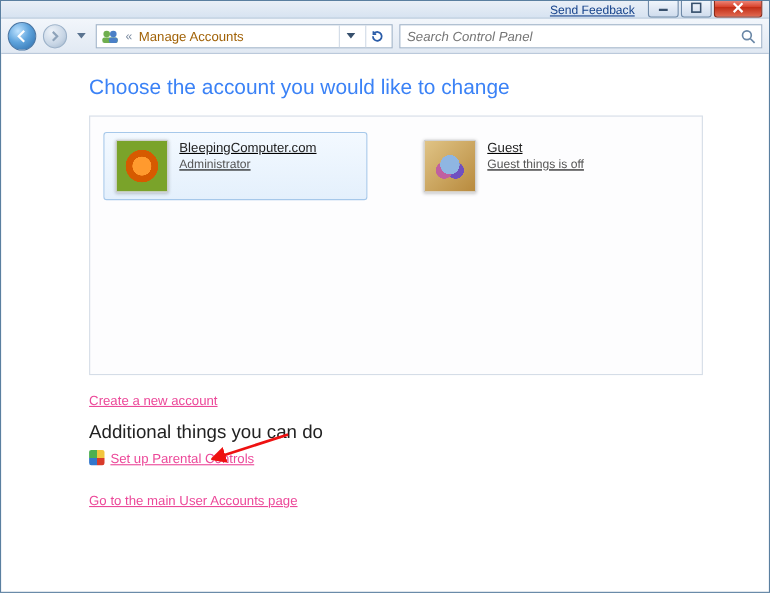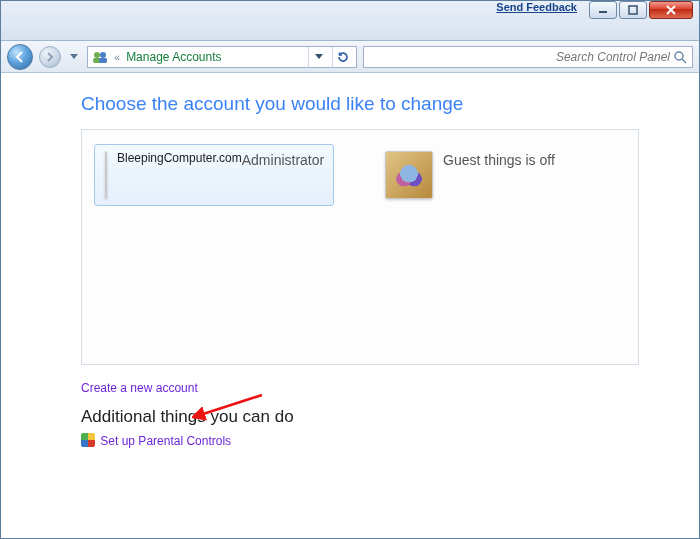--- a/index.html
+++ b/index.html
@@ -8,29 +8,28 @@
     font-family: "Segoe UI", Tahoma, sans-serif;
     font-size: 12px;
     background: #fff;
     width: 700px;
     height: 539px;
     overflow: hidden;
     border: 1px solid #5a7fa0;
   }
   
   .titlebar {
-    height: 40px;
+    height: 16px;
     background: linear-gradient(to bottom, #e9eff7 0%, #d7e3f1 100%);
     border-bottom: 1px solid #9fb6cf;
     display: flex;
-    align-items: flex-start;
+    align-items: flex-end;
     justify-content: flex-end;
     padding: 0 6px;
     gap: 6px;
-    font-weight: bold;
   }
   .feedback-link {
     color: #15428b;
     text-decoration: underline;
     font-size: 11px;
     cursor: pointer;
     margin-right: 6px;
   }
   .win-buttons { display: flex; gap: 2px; }
   .win-btn {
@@ -83,41 +82,40 @@
     display: flex;
     align-items: center;
     padding: 0 4px;
     gap: 4px;
   }
   .addr-icon {
     width:16px;height:16px;
     display:flex;align-items:center;justify-content:center;
   }
   .addr-sep { color:#7a8aa0; padding:0 2px; font-size:11px;}
-  .addr-text { flex:1; color:#15803d; font-size:12px; white-space:nowrap; overflow:hidden; }
+  .addr-text { flex:1; color:#a16207; font-size:12px; white-space:nowrap; overflow:hidden; }
   .addr-drop, .addr-refresh {
     width:20px;height:20px;
     border-left:1px solid #d0dae6;
     display:flex;align-items:center;justify-content:center;
     cursor:pointer;
   }
   .searchbox {
     flex: 1;
     height: 22px;
     border: 1px solid #9fb2c8;
     background: #fff;
     display:flex; align-items:center;
     padding: 0 4px;
   }
   .searchbox input {
     flex:1; border:none; outline:none;
     font-style: italic; color:#7a8aa0;
     font-size:12px; font-family:inherit;
     background:transparent;
-    text-align:right;
   }
   .searchbox .s-icon { width:16px;height:16px;display:flex;align-items:center;justify-content:center;cursor:pointer;}
   
   .content {
     padding: 20px 60px 10px 80px;
   }
   .heading {
     color: #3b82f6;
     font-size: 19px;
     margin-bottom: 14px;
@@ -154,25 +152,25 @@
   }
   .avatar.flower { background: radial-gradient(circle at 50% 50%, #ff9a2e 0 26%, #d65a00 27% 45%, #7aa32a 46% 100%); }
   .avatar.guest  { background: linear-gradient(135deg,#e0c486,#b88a3d); position:relative;}
   .avatar.guest::after{
     content:""; position:absolute; inset:10px;
     background: radial-gradient(circle at 50% 45%, #8fb6e2 0 45%, transparent 46%),
                 radial-gradient(circle at 30% 65%, #c060a0 0 30%, transparent 31%),
                 radial-gradient(circle at 70% 65%, #7050c0 0 30%, transparent 31%);
     border-radius:4px;
   }
-  .acct-text { display:flex; line-height:1.3; }
+  .acct-text { display:flex; flex-direction:column; line-height:1.3;text-decoration:underline; }
   .acct-name { color:#222; font-size:12px; }
-  .acct-sub  { color:#555; font-size:14px; }
+  .acct-sub  { color:#555; font-size:11px; }
   .links-below { margin-top: 16px; }
-  .linklike { color:#6d28d9; font-size:12px; cursor:pointer; display:inline-block; }
+  .linklike { color:#ec4899; font-size:12px; cursor:pointer; display:inline-block;text-decoration:underline; }
   .links-below > div { margin-bottom: 6px; }
   .additional-hdr { font-weight:normal; color:#222; margin-top:12px; margin-bottom:6px; font-size:17px;}
   .shield {
     width:14px;height:14px; display:inline-block; vertical-align:-2px; margin-right:2px;
     background: conic-gradient(#f2c53d 0 25%, #d83b2a 0 50%, #3377cc 0 75%, #4caf50 0 100%);
     border-radius:2px;
   }
   
   .arrow-wrap { position:absolute; left:192px; top:393px; pointer-events:none; }
   .arrow-wrap svg { display:block; }
@@ -260,33 +258,37 @@
     <div class="acct selected">
       <div class="avatar flower"></div>
       <div class="acct-text">
         <span class="acct-name">BleepingComputer.com</span>
         <span class="acct-sub">Administrator</span>
       </div>
     </div>
     <div class="acct">
       <div class="avatar guest"></div>
       <div class="acct-text">
+        <span class="acct-name">Guest</span>
         <span class="acct-sub">Guest things is off</span>
       </div>
     </div>
   </div>
 
   <div class="links-below">
     <div><span class="linklike">Create a new account</span></div>
   </div>
 
   <div class="additional-hdr">Additional things you can do</div>
   <div style="margin-bottom:24px">
     <span class="shield"></span>
     <span class="linklike">Set up Parental Controls</span>
+  </div>
+  <div>
+    <span class="linklike">Go to the main User Accounts page</span>
   </div>
 </div>
 
 <div class="arrow-wrap">
   <svg width="80" height="30">
     <defs>
       <marker id="ah" markerWidth="8" markerHeight="8" refX="2" refY="3" orient="auto">
         <path d="M0 0 L6 3 L0 6 Z" fill="#e11"></path>
       </marker>
     </defs>

